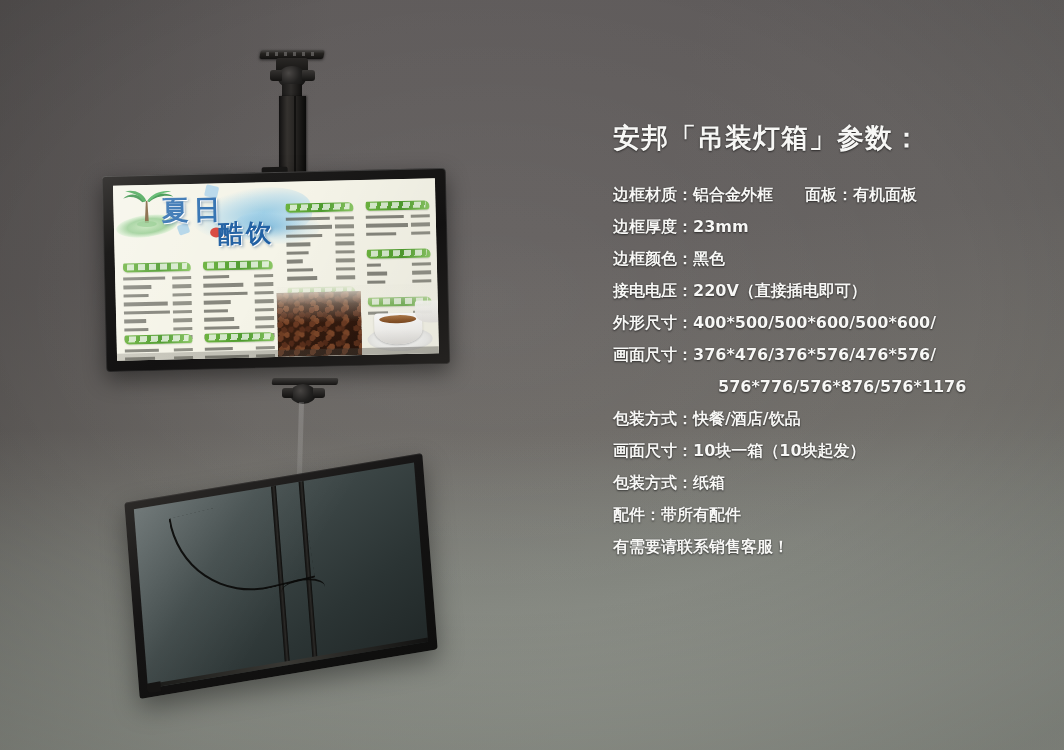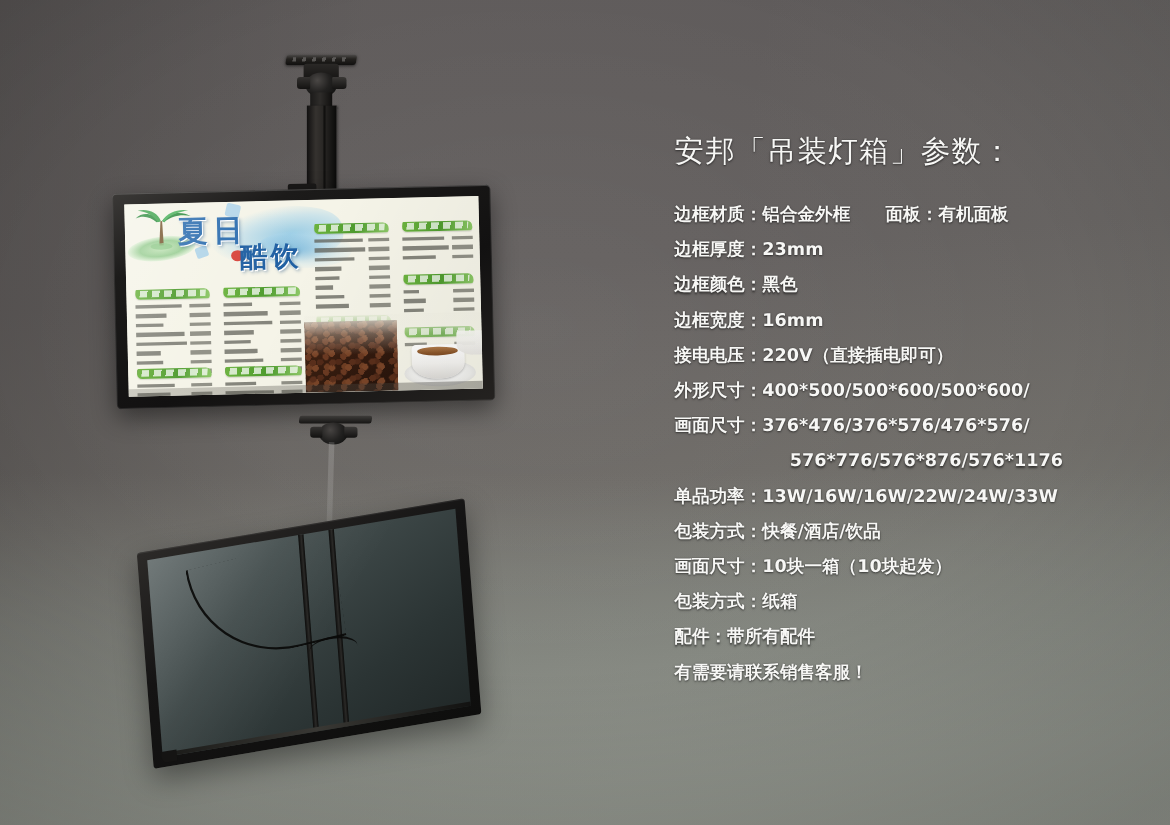--- a/index.html
+++ b/index.html
@@ -178,21 +178,21 @@
     border-top:2px solid rgba(10,10,9,.9);border-radius:60% 40% 0 0;
     transform:rotate(8deg);}
   .bb-corner{position:absolute;left:8px;bottom:4px;width:14px;height:10px;
     background:#151413;border-radius:0 0 0 5px;}
 
   
   #spec{position:absolute;left:613px;top:124px;width:440px;
     color:#f7f7f5;
     font-family:"DejaVu Sans","Liberation Sans",sans-serif;
     text-shadow:0 1px 2px rgba(0,0,0,.55),0 0 1px rgba(0,0,0,.45);}
-  #spec-title{font-size:27px;font-weight:400;letter-spacing:1px;line-height:1;
+  #spec-title{font-size:27px;font-weight:700;letter-spacing:1px;line-height:1;
     margin:0 0 28px 0;white-space:nowrap;}
   .spec-line{font-size:16px;font-weight:600;line-height:32px;white-space:nowrap;}
   .spec-line.cont{padding-left:105px;}
 </style>
 </head>
 <body>
 
 <div id="stage">
 
   <div class="bg-base"></div>
@@ -492,26 +492,24 @@
     <div class="cable2"></div>
     <div class="bb-edge-b"></div>
     <div class="bb-corner"></div>
   </div>
 
   <div id="spec">
     <h1 id="spec-title">安邦「吊装灯箱」参数：</h1>
     <div class="spec-line">边框材质：铝合金外框　　面板：有机面板</div>
     <div class="spec-line">边框厚度：23mm</div>
     <div class="spec-line">边框颜色：黑色</div>
-    <div class="spec-line">边框宽度：16mm</div>
     <div class="spec-line">接电电压：220V（直接插电即可）</div>
     <div class="spec-line">外形尺寸：400*500/500*600/500*600/</div>
     <div class="spec-line">画面尺寸：376*476/376*576/476*576/</div>
     <div class="spec-line cont">576*776/576*876/576*1176</div>
-    <div class="spec-line">单品功率：13W/16W/16W/22W/24W/33W</div>
     <div class="spec-line">包装方式：快餐/酒店/饮品</div>
     <div class="spec-line">画面尺寸：10块一箱（10块起发）</div>
     <div class="spec-line">包装方式：纸箱</div>
     <div class="spec-line">配件：带所有配件</div>
     <div class="spec-line">有需要请联系销售客服！</div>
   </div>
 
 </div>
 
 </body></html>

